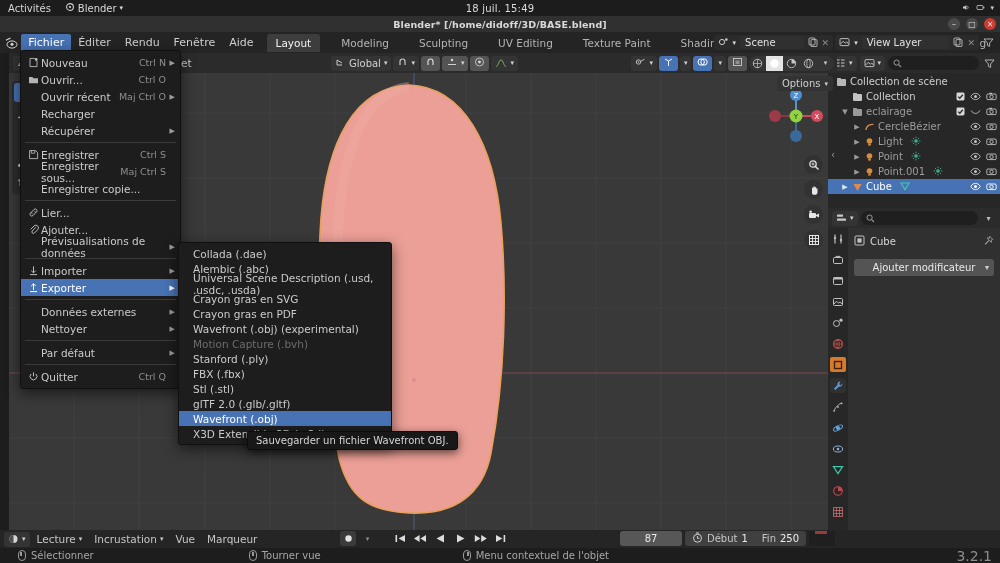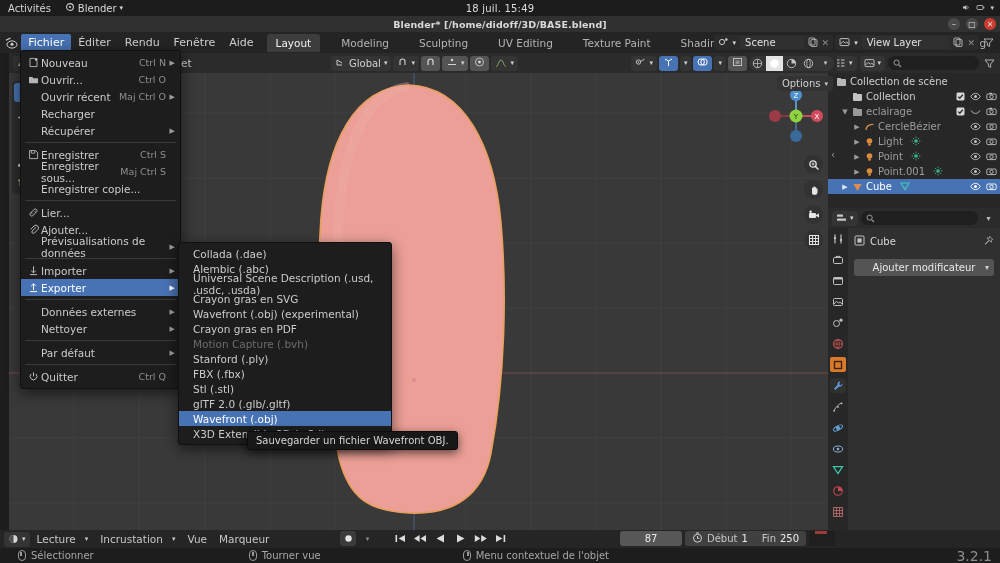--- a/index.html
+++ b/index.html
@@ -130,21 +130,21 @@
   .add-mod {
     margin-top: 10px; height: 17px; background: #545454; border-radius: 3px;
     display: flex; align-items: center; justify-content: center; position: relative;
     font-size: 10px; color: #e8e8e8;
   }
   .add-mod .chev { position: absolute; right: 5px; font-size: 8px; color: #cfcfcf; }
 
   
   .timeline { position: absolute; left: 0; top: 530px; width: 1000px; height: 18px; background: #252525;
               display: flex; align-items: center; gap: 2px; padding-left: 4px; }
-  .tl-menu { font-size: 10.5px; color: #c6c6c6; padding: 1px 5px; display: flex; align-items: center; gap: 9px; }
+  .tl-menu { font-size: 10.5px; color: #c6c6c6; padding: 1px 5px; display: flex; align-items: center; gap: 3px; }
   .tl-center { position: absolute; left: 340px; top: 1px; display: flex; align-items: center; gap: 3px; }
   .rec-btn { width: 16px; height: 15px; background: #3b3b3b; border-radius: 3px; display:flex;align-items:center;justify-content:center;}
   .tp { width: 17px; height: 15px; display: flex; align-items: center; justify-content: center; color: #dcdcdc; font-size: 9px; }
   .tl-right { position: absolute; left: 620px; top: 1px; display: flex; align-items: center; gap: 3px; }
   .frame-field { width: 62px; height: 15px; background: #575757; border-radius: 3px; display: flex; align-items: center;
                  justify-content: center; font-size: 10px; color: #ececec; }
   .range-field { height: 15px; background: #404040; border-radius: 3px; display: flex; align-items: center;
                  gap: 4px; padding: 0 7px; font-size: 10px; color: #d9d9d9; }
   .range-field .lbl { color: #c6c6c6; }
   .range-field .val { color: #ececec; }
@@ -1182,22 +1182,22 @@
     <span class="dd-key">Ctrl Q</span>
     <span class="dd-arrow"></span>
   </div>
 </div>
 
 <div class="submenu">
   <div class="sm-item">Collada (.dae)</div>
   <div class="sm-item">Alembic (.abc)</div>
   <div class="sm-item">Universal Scene Description (.usd, .usdc, .usda)</div>
   <div class="sm-item">Crayon gras en SVG</div>
+  <div class="sm-item">Crayon gras en PDF</div>
   <div class="sm-item">Wavefront (.obj) (experimental)</div>
-  <div class="sm-item">Crayon gras en PDF</div>
   <div class="sm-item disabled">Motion Capture (.bvh)</div>
   <div class="sm-item">Stanford (.ply)</div>
   <div class="sm-item">FBX (.fbx)</div>
   <div class="sm-item">Stl (.stl)</div>
   <div class="sm-item">glTF 2.0 (.glb/.gltf)</div>
   <div class="sm-item highlight">Wavefront (.obj)</div>
   <div class="sm-item">X3D Extensible 3D (.x3d)</div>
 </div>
 
 <div class="tooltip">Sauvegarder un fichier Wavefront OBJ.</div>

